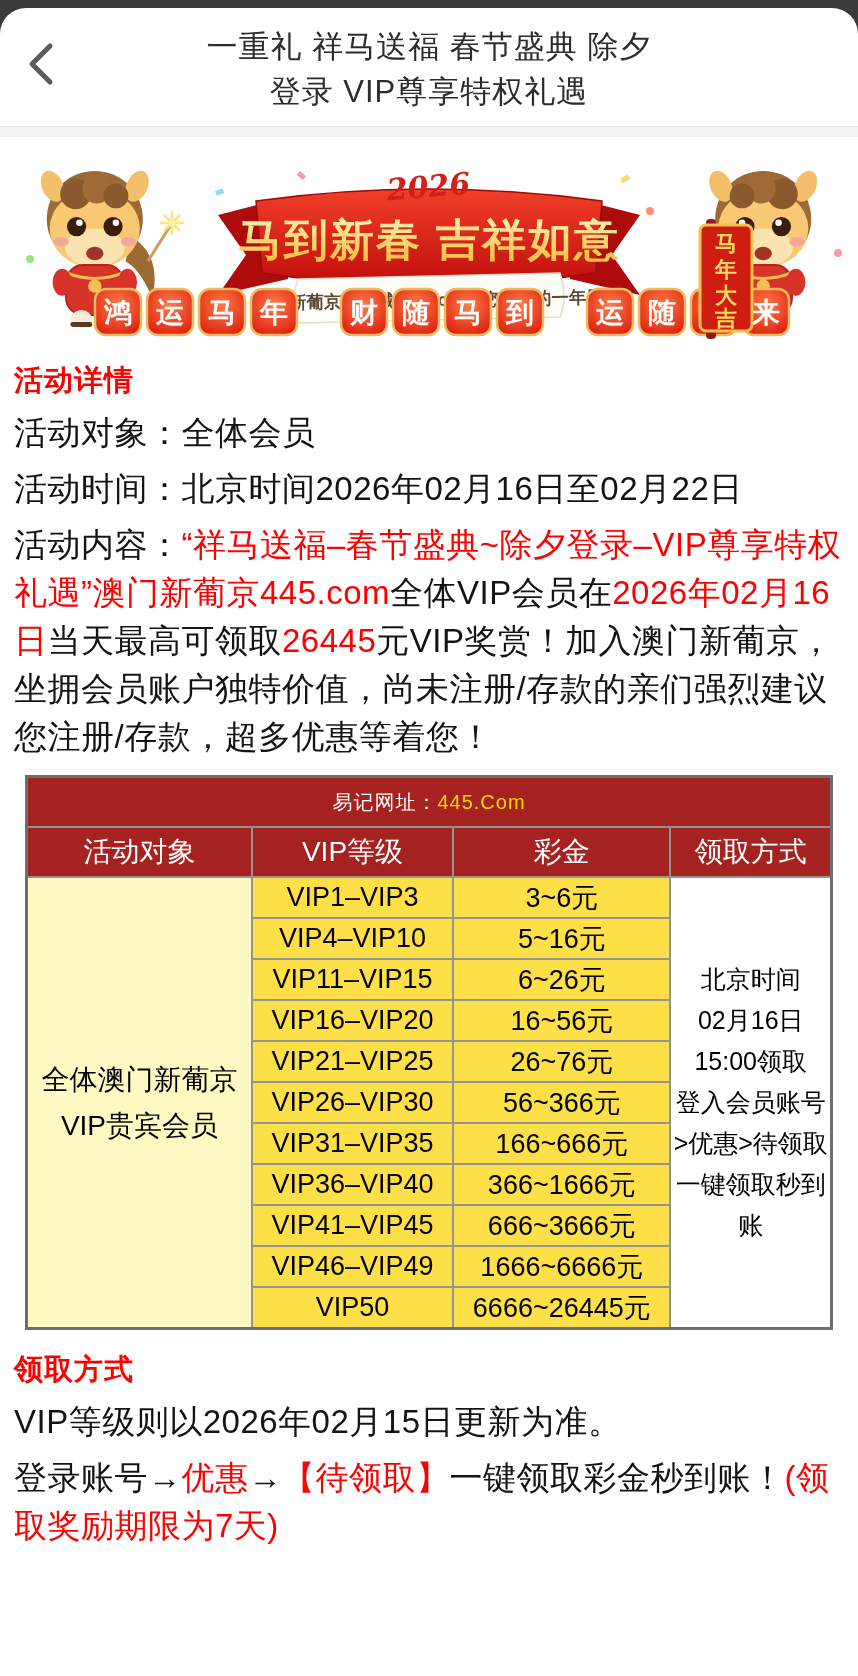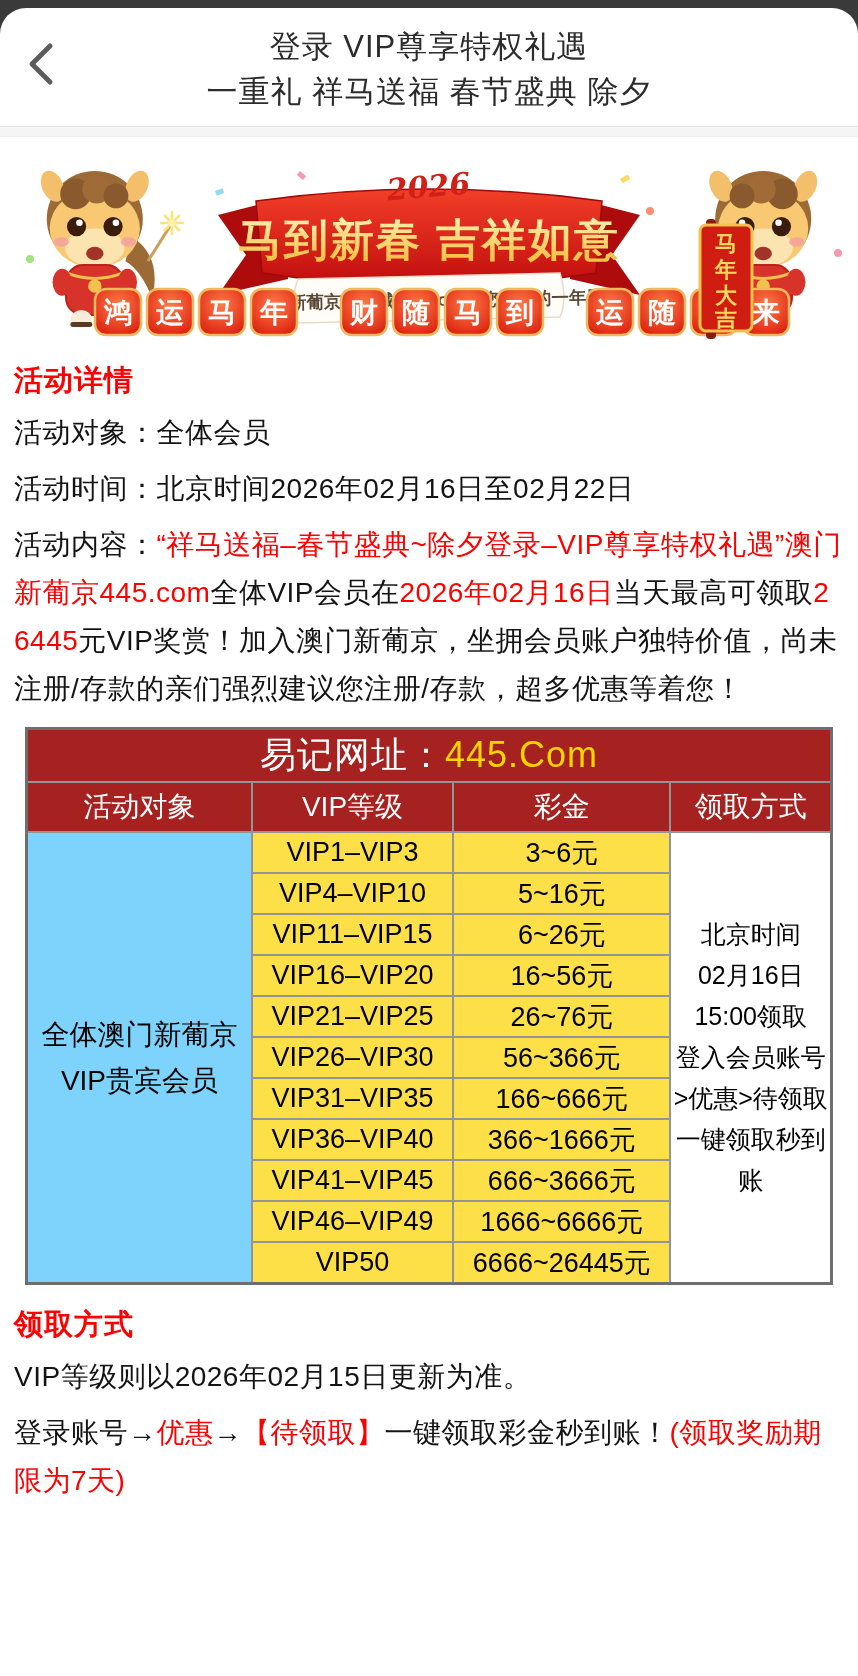--- a/index.html
+++ b/index.html
@@ -16,51 +16,51 @@
   
   .app-header{position:relative;padding:16px 80px 12px;text-align:center;}
   .title-line{font-size:31px;line-height:45px;color:#2c2c2c;font-weight:500;letter-spacing:1px;}
   .back-btn{position:absolute;left:24px;top:32px;width:34px;height:48px;cursor:pointer;background:none;border:none;padding:0;}
   .header-divider{height:9px;background:#f5f5f6;border-top:1px solid #e2e2e2;border-bottom:1px solid #efefef;}
   
   .banner{margin-top:26px;height:178px;position:relative;}
   
   .content{padding:0 14px;color:#111;}
   .sec-h{color:#fe0000;font-size:29px;font-weight:700;margin:20px 0 6px;letter-spacing:1px;}
-  .para{font-size:28px;line-height:48px;margin:8px 0;color:#141414;word-break:break-all;letter-spacing:0.5px;}
+  .para{font-size:33px;line-height:48px;margin:8px 0;color:#141414;word-break:break-all;letter-spacing:0.5px;}
   .red{color:#fe0000;}
   
   .tbl-wrap{margin:14px 11px 4px 11px;}
   table{width:100%;border-collapse:collapse;border:3px solid #6e6e6e;table-layout:fixed;}
   th,td{border:2px solid #949494;text-align:center;vertical-align:middle;}
   .red-cell{background:#a52220;color:#ffffff;font-weight:400;}
-  .url-row td{height:46px;font-size:36px;letter-spacing:1px;}
+  .url-row td{height:46px;font-size:20px;letter-spacing:1px;}
   .url-gold{color:#ffd400;}
   .hdr-row th{height:46px;font-size:28px;}
   .lv,.pz{height:37px;font-size:27px;color:#000;background:#fde047;}
-  .target-cell{font-size:28px;line-height:46px;background:#7dd3fc;color:#000;}
+  .target-cell{font-size:28px;line-height:46px;background:#fef9c3;color:#000;}
   .claim-cell{font-size:25px;line-height:41px;background:#fff;color:#000;padding:14px 1px;}
   .col-target{width:28%;}
   .col-level{width:25%;}
   .col-prize{width:27%;}
   .col-claim{width:20%;}
 </style>
 </head>
 <body>
 
 <div class="page-card">
 
   <div class="app-header">
     <button class="back-btn">
       <svg width="34" height="48" viewBox="0 0 34 48">
         <polyline points="26,6 8,24 26,42" fill="none" stroke="#5c5c5c" stroke-width="5" stroke-linecap="round" stroke-linejoin="round"></polyline>
       </svg>
     </button>
+    <div class="title-line">一重礼 祥马送福 春节盛典 除夕</div>
     <div class="title-line">登录 VIP尊享特权礼遇</div>
-    <div class="title-line">一重礼 祥马送福 春节盛典 除夕</div>
   </div>
   <div class="header-divider"></div>
 
   <div class="banner">
     <svg width="858" height="178" viewBox="0 0 858 178">
       <defs>
         <linearGradient id="ribbonGrad" x1="0" y1="0" x2="0" y2="1">
           <stop offset="0" stop-color="#f23f28"></stop>
             <stop offset="1" stop-color="#c00d0d"></stop>
         </linearGradient>

